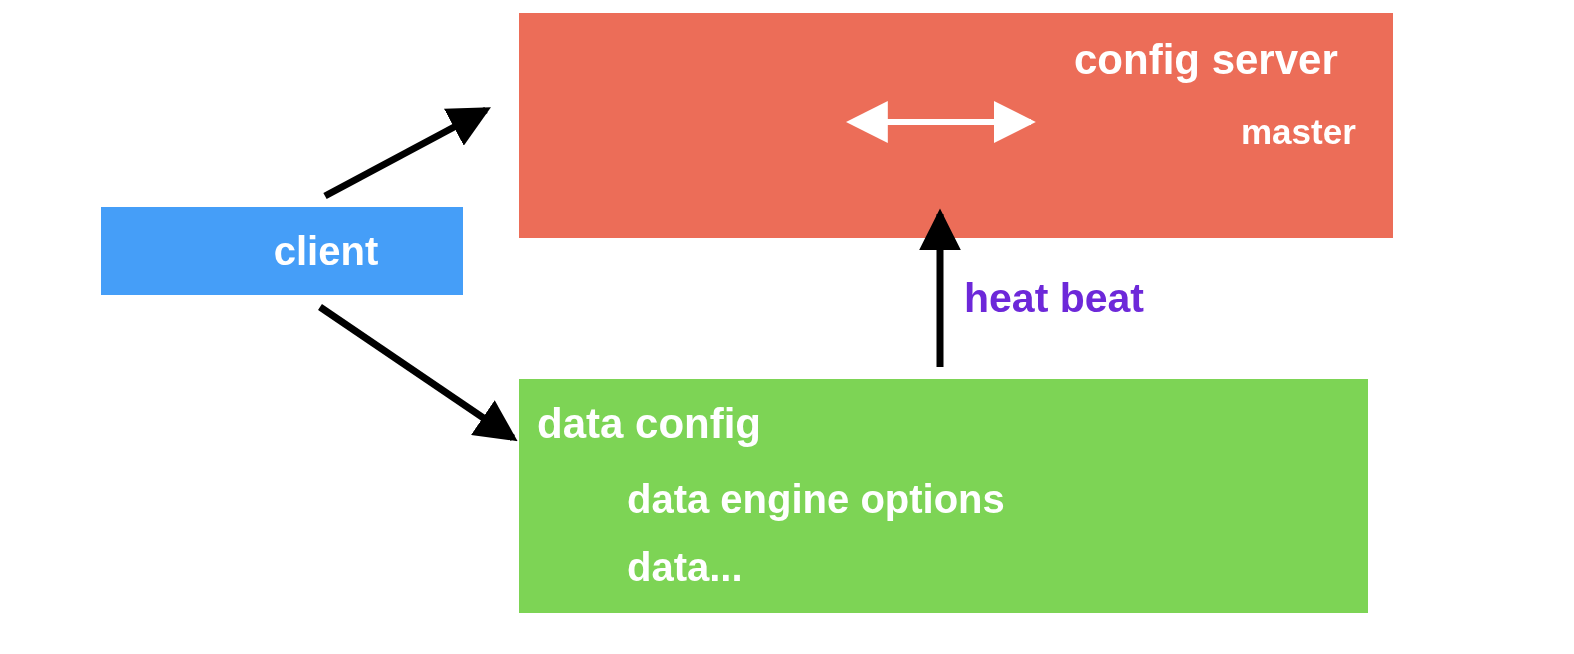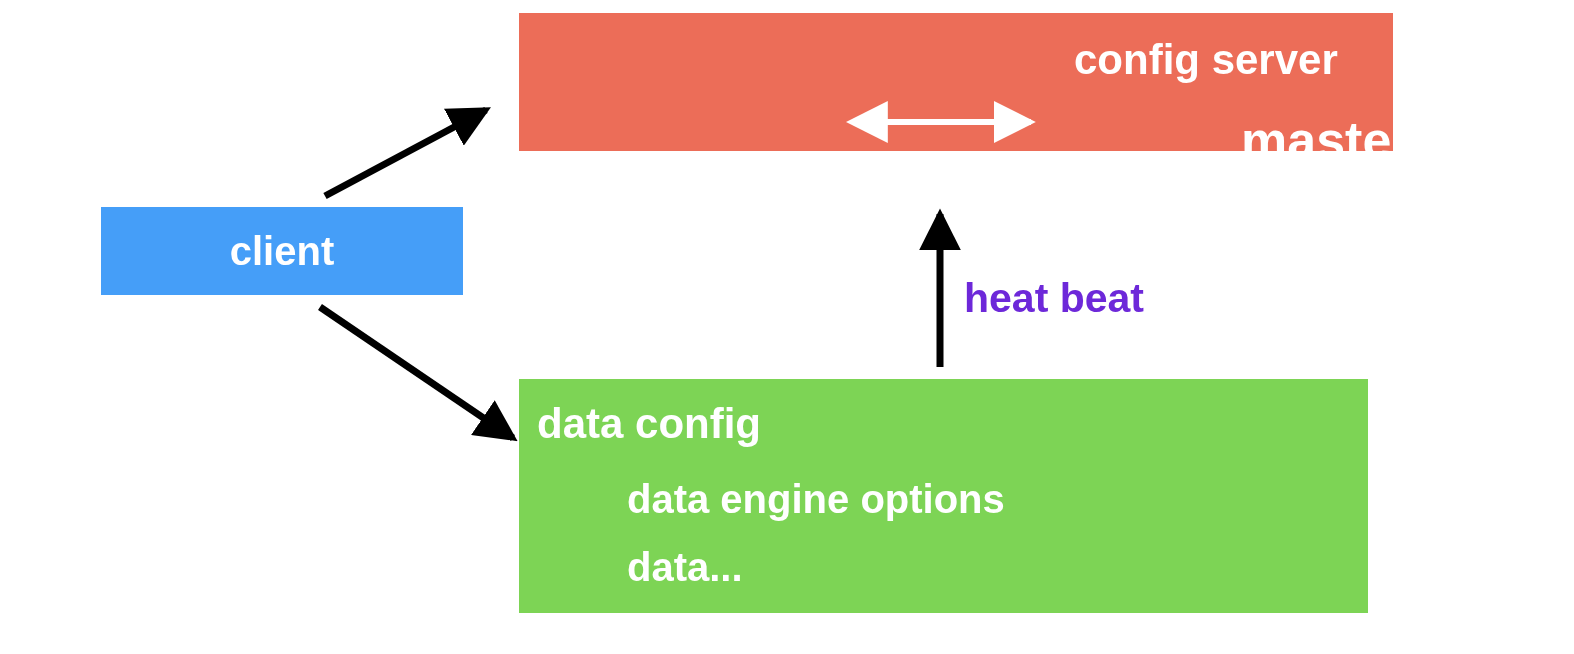--- a/index.html
+++ b/index.html
@@ -29,48 +29,49 @@
     font-weight: bold;
     white-space: nowrap;
     line-height: 1;
     font-family: "Liberation Sans", sans-serif;
   }
   
   #config-server-box {
     left: 519px;
     top: 13px;
     width: 874px;
-    height: 138px;
+    height: 225px;
   }
   #config-server-title {
     left: 555px;
     top: 26px;
     font-size: 42px;
   }
   #config-master-label {
     left: 722px;
     top: 101px;
-    font-size: 52px;
+    font-size: 35px;
   }
   
   #client-box {
     left: 101px;
     top: 207px;
     width: 362px;
     height: 88px;
   }
   #client-label {
     left: 0;
     top: 0;
     width: 362px;
     height: 88px;
     display: flex;
     align-items: center;
     justify-content: center;
     font-size: 40px;
+    padding-left: 44px;
   }
   
   #data-server-box {
     left: 519px;
     top: 379px;
     width: 849px;
     height: 234px;
   }
   #data-server-title {
     left: 537px;

